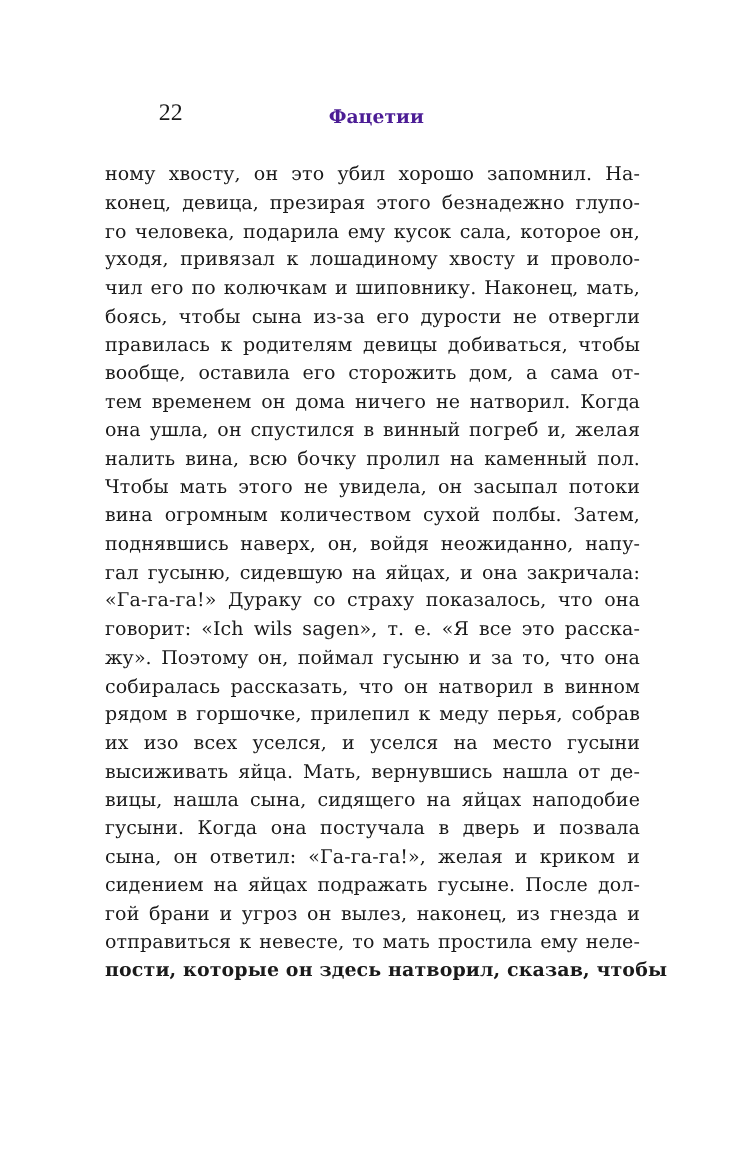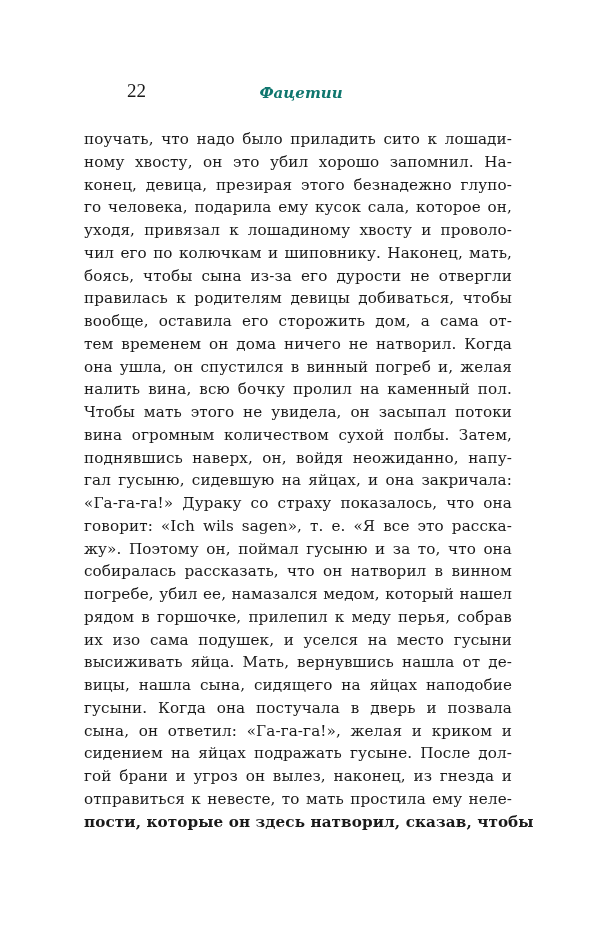--- a/index.html
+++ b/index.html
@@ -38,25 +38,24 @@
       color: #1a1a1a;
       margin-left: 43px;
     }
     .running-title {
       position: absolute;
       left: 0;
       width: 428px;
       top: 2px;
       text-align: center;
       font-family: "DejaVu Serif", "Liberation Serif", serif;
-      font-style: italic;
       font-weight: bold;
       font-size: 15px;
       line-height: 22px;
-      color: #0f766e;
+      color: #4c1d95;
       padding-left: 6px;
       box-sizing: border-box;
     }
     .body-text {
       position: absolute;
       left: 84px;
       top: 128px;
       width: 428px;
     }
     .line {
@@ -79,43 +78,41 @@
 </head>
 <body>
 
 <div class="page">
   <div class="running-head">
     <span class="page-number">22</span>
     <span class="running-title">Фацетии</span>
   </div>
 
   <div class="body-text">
-    <span class="line">поучать, что надо было приладить сито к лошади-</span>
     <span class="line">ному хвосту, он это убил хорошо запомнил. На-</span>
     <span class="line">конец, девица, презирая этого безнадежно глупо-</span>
     <span class="line">го человека, подарила ему кусок сала, которое он,</span>
     <span class="line">уходя, привязал к лошадиному хвосту и проволо-</span>
     <span class="line">чил его по колючкам и шиповнику. Наконец, мать,</span>
     <span class="line">боясь, чтобы сына из-за его дурости не отвергли</span>
     <span class="line">правилась к родителям девицы добиваться, чтобы</span>
     <span class="line">вообще, оставила его сторожить дом, а сама от-</span>
     <span class="line">тем временем он дома ничего не натворил. Когда</span>
     <span class="line">она ушла, он спустился в винный погреб и, желая</span>
     <span class="line">налить вина, всю бочку пролил на каменный пол.</span>
     <span class="line">Чтобы мать этого не увидела, он засыпал потоки</span>
     <span class="line">вина огромным количеством сухой полбы. Затем,</span>
     <span class="line">поднявшись наверх, он, войдя неожиданно, напу-</span>
     <span class="line">гал гусыню, сидевшую на яйцах, и она закричала:</span>
     <span class="line">«Га-га-га!» Дураку со страху показалось, что она</span>
     <span class="line">говорит: «Ich wils sagen», т. е. «Я все это расска-</span>
     <span class="line">жу». Поэтому он, поймал гусыню и за то, что она</span>
     <span class="line">собиралась рассказать, что он натворил в винном</span>
-    <span class="line">погребе, убил ее, намазался медом, который нашел</span>
     <span class="line">рядом в горшочке, прилепил к меду перья, собрав</span>
-    <span class="line">их изо сама подушек, и уселся на место гусыни</span>
+    <span class="line">их изо всех уселся, и уселся на место гусыни</span>
     <span class="line">высиживать яйца. Мать, вернувшись нашла от де-</span>
     <span class="line">вицы, нашла сына, сидящего на яйцах наподобие</span>
     <span class="line">гусыни. Когда она постучала в дверь и позвала</span>
     <span class="line">сына, он ответил: «Га-га-га!», желая и криком и</span>
     <span class="line">сидением на яйцах подражать гусыне. После дол-</span>
     <span class="line">гой брани и угроз он вылез, наконец, из гнезда и</span>
     <span class="line">отправиться к невесте, то мать простила ему неле-</span>
     <span class="line last">пости, которые он здесь натворил, сказав, чтобы</span>
   </div>
 </div>

